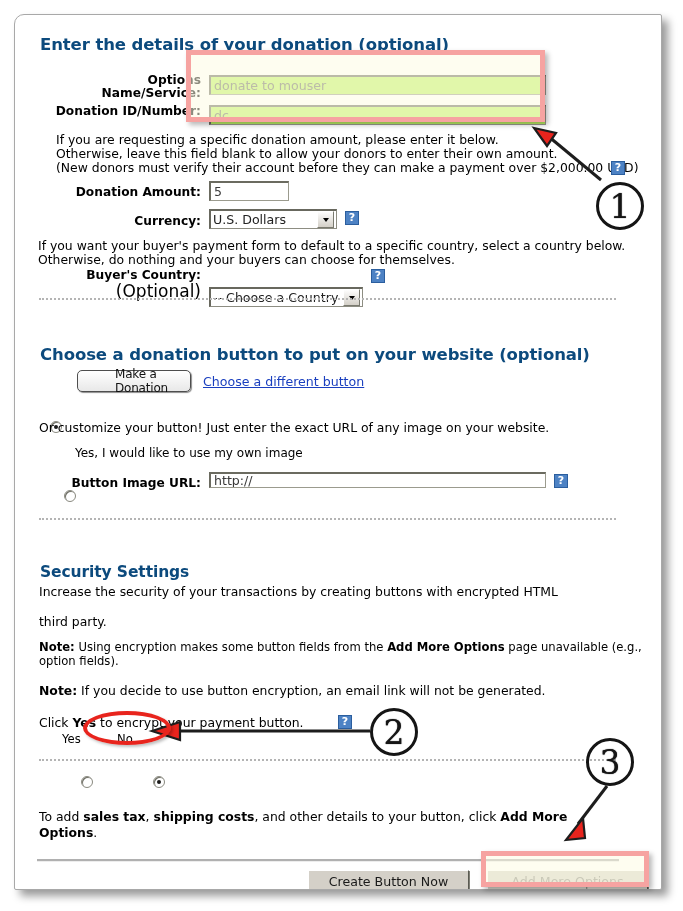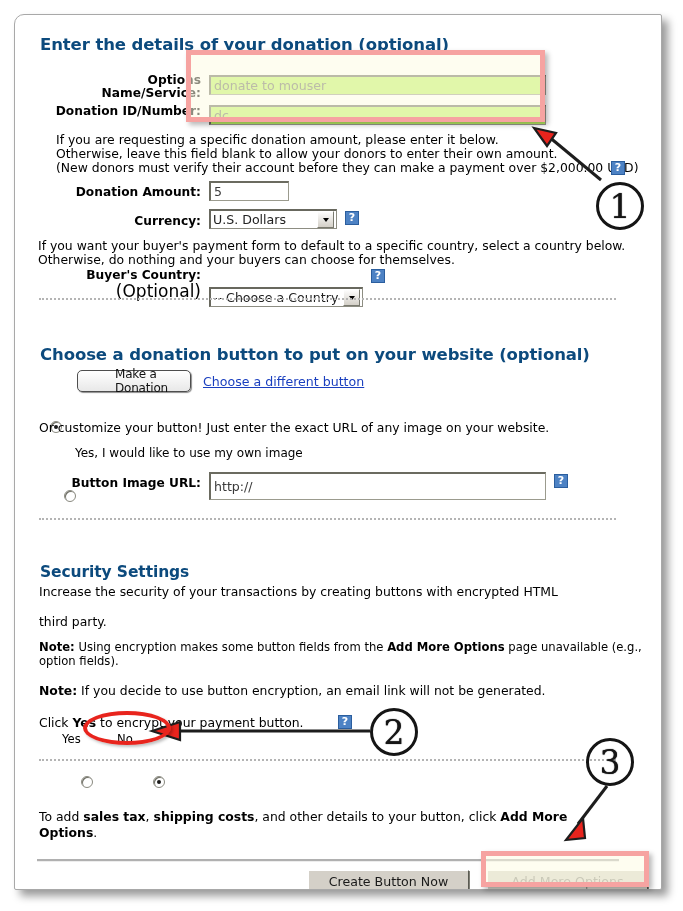--- a/index.html
+++ b/index.html
@@ -308,21 +308,21 @@
       <span class="ab radio on" style="left:35px; top:363px;"></span>
       <div class="ab btn-donation" style="left:62px; top:355px; width:114px; height:22px;">Make a Donation</div>
       <div class="ab link" style="left:188px; top:359px;">Choose a different button</div>
 
       <div class="ab body-text" style="left:24px; top:405px;">Or customize your button! Just enter the exact URL of any image on your website.</div>
 
       <span class="ab radio" style="left:32px; top:432px;"></span>
       <div class="ab body-text" style="left:48px; top:431px; font-size:12px;margin-left:12px;">Yes, I would like to use my own image</div>
 
       <div class="ab lbl" style="left:20px; top:461px; width:166px;">Button Image URL:</div>
-      <input class="ab txt" style="left: 194px; top: 457px; width: 337px; height: 28px;" value="http://">
+      <input class="ab txt" style="left: 194px; top: 457px; width: 337px; height: 16px;" value="http://">
       <div class="ab help" style="left:539px; top:459px;">?</div>
 
       <div class="ab dotted" style="left:24px; top:503px; width:577px;"></div>
 
       
       <div class="ab sec-title" style="left:25px; top:548px; font-size:15.5px;">Security Settings</div>
 
       <div class="ab body-text" style="left:24px; top:569px;">Increase the security of your transactions by creating buttons with encrypted HTML</div>
       <div class="ab body-text" style="left:24px; top:599px;">third party.</div>
 

